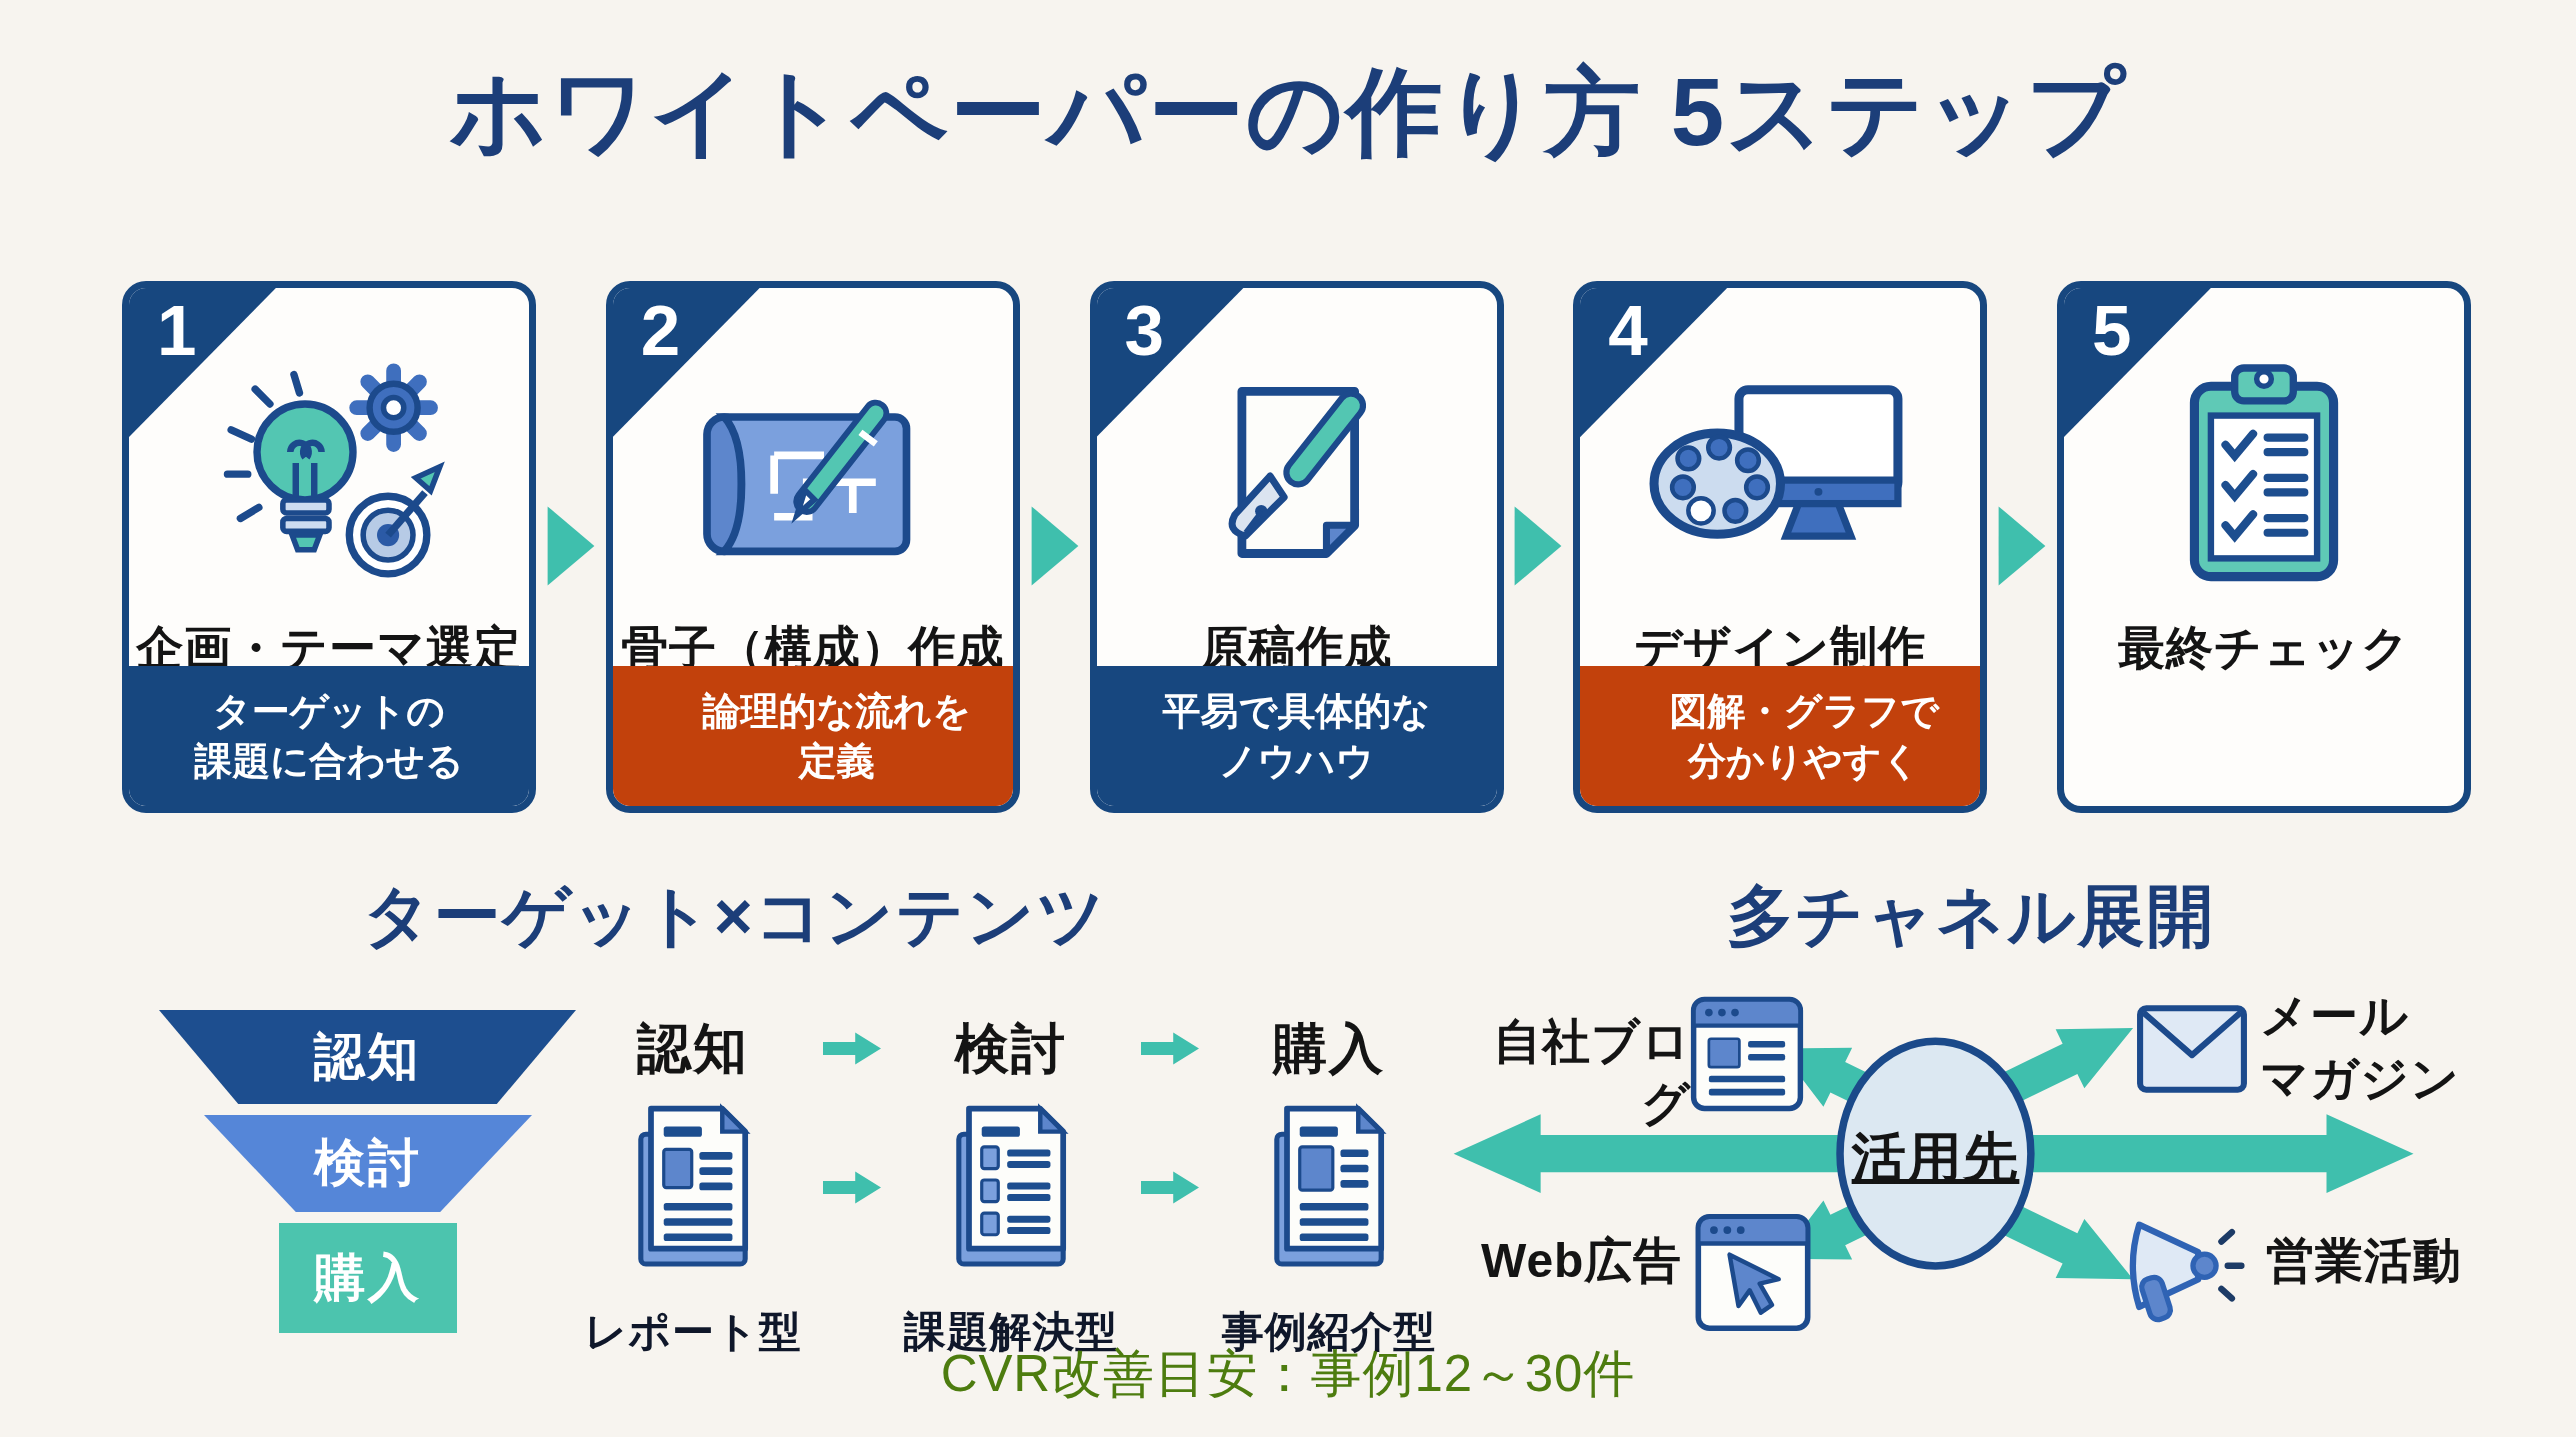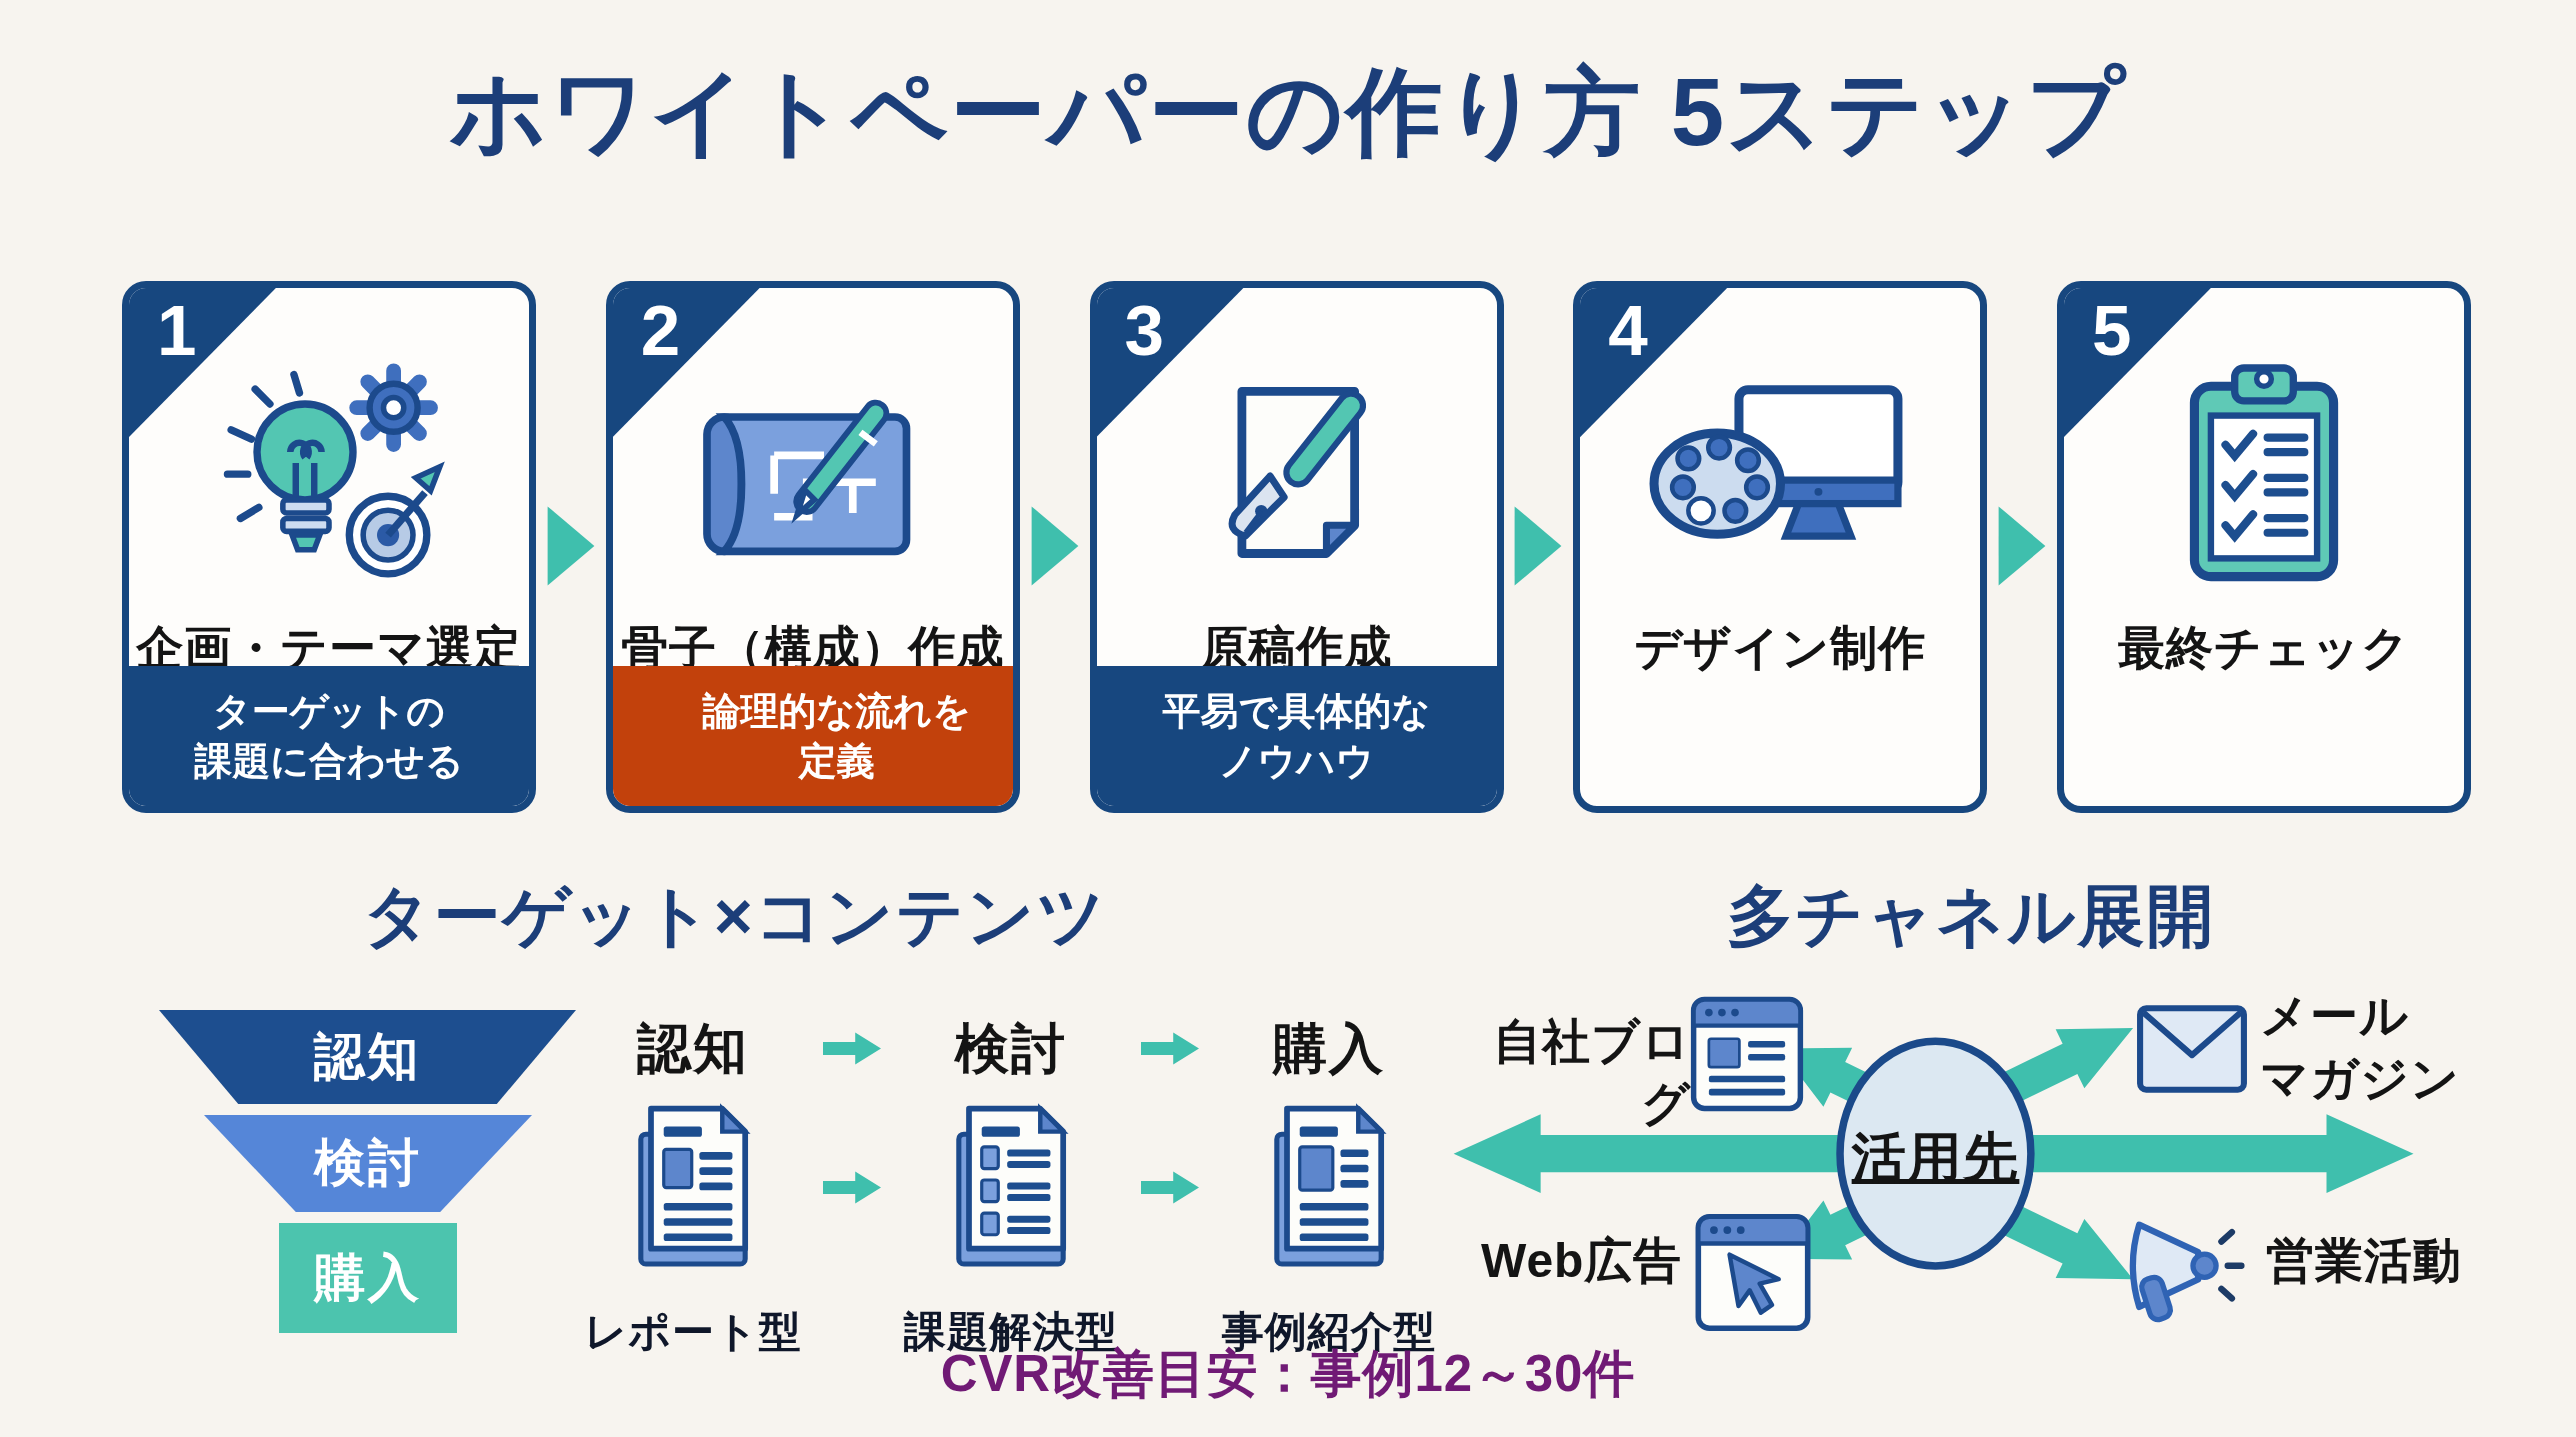--- a/index.html
+++ b/index.html
@@ -107,21 +107,21 @@
   .ico-mail  { left: 693px; top: 28px; }
   .lbl-mail  { left: 818px; top: 11.2px;  width: 225px; text-align: left; }
   .lbl-web   { left: 39px;  top: 256px; width: 201px; text-align: right; }
   .ico-web   { left: 249px; top: 236px; }
   .ico-sales { left: 674px; top: 238px; }
   .lbl-sales { left: 824px; top: 256px; width: 234px; text-align: left; }
 
   
   .caption {
     position: absolute; left: 0; right: 0; top: 1340px;
-    text-align: center; font-size: 51px; font-weight: 700; color: #701a75;
+    text-align: center; font-size: 51px; font-weight: 400; color: #4d7c0f;
     letter-spacing: 0.9px;
   }
 </style>
 </head>
 <body>
 
 <div class="canvas">
 
   <h1 class="title">ホワイトペーパーの作り方 5ステップ</h1>
 
@@ -226,20 +226,22 @@
           <circle cx="24" cy="50" r="6" fill="#3f6fbe" stroke="#1c4a8c" stroke-width="2.5"></circle>
           <circle cx="41" cy="44" r="6" fill="#3f6fbe" stroke="#1c4a8c" stroke-width="2.5"></circle>
           <circle cx="57" cy="51" r="6" fill="#3f6fbe" stroke="#1c4a8c" stroke-width="2.5"></circle>
           <circle cx="62" cy="66" r="6" fill="#3f6fbe" stroke="#1c4a8c" stroke-width="2.5"></circle>
           <circle cx="21" cy="66" r="6" fill="#3f6fbe" stroke="#1c4a8c" stroke-width="2.5"></circle>
           <circle cx="31" cy="79" r="7" fill="#ffffff" stroke="#1c4a8c" stroke-width="2.5"></circle>
           <circle cx="50" cy="79" r="6" fill="#3f6fbe" stroke="#1c4a8c" stroke-width="2.5"></circle>
         </svg>
       </div>
       <div class="step-title">デザイン制作</div>
+      <div class="step-band band-blue">図解・グラフで
+分かりやすく</div>
     </div>
 
     <div class="step-arrow">
       <svg width="54" height="88" viewBox="0 0 60 96">
           <path d="M4,4 L56,48 L4,92 Z" fill="#3fbfad"></path>
         </svg>
     </div>
 
     <div class="step-card">
       <div class="corner"></div>

